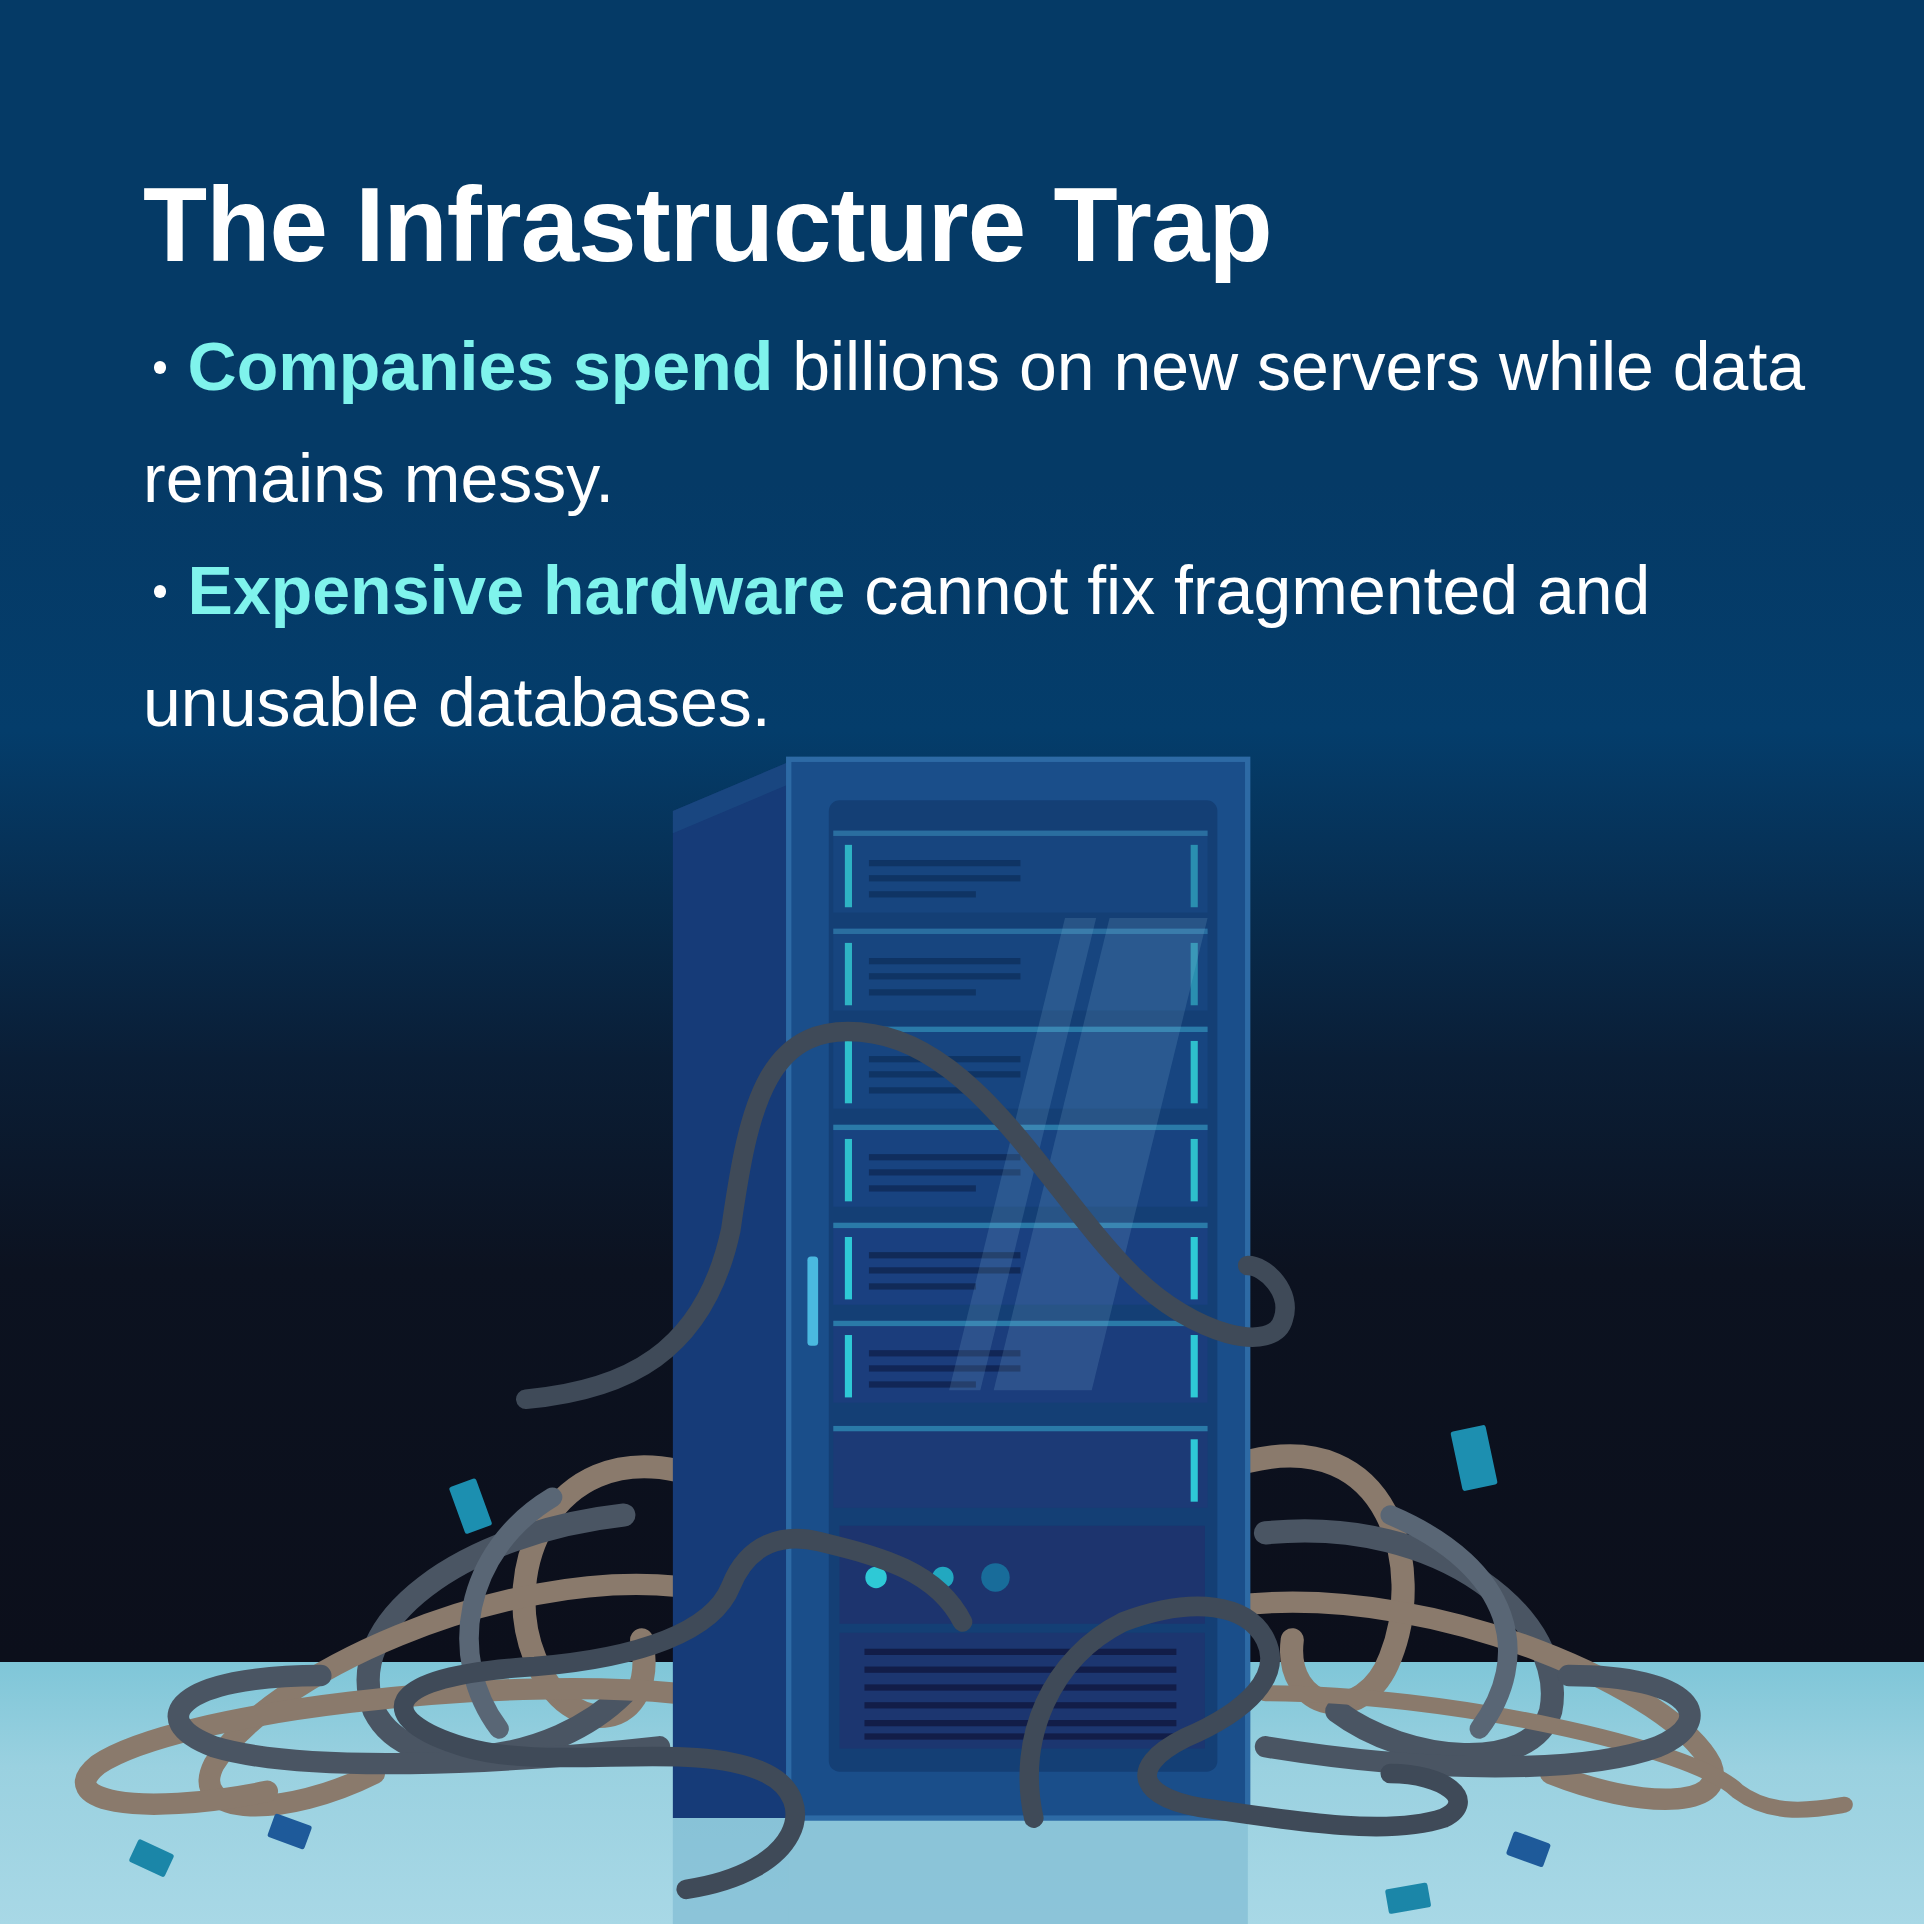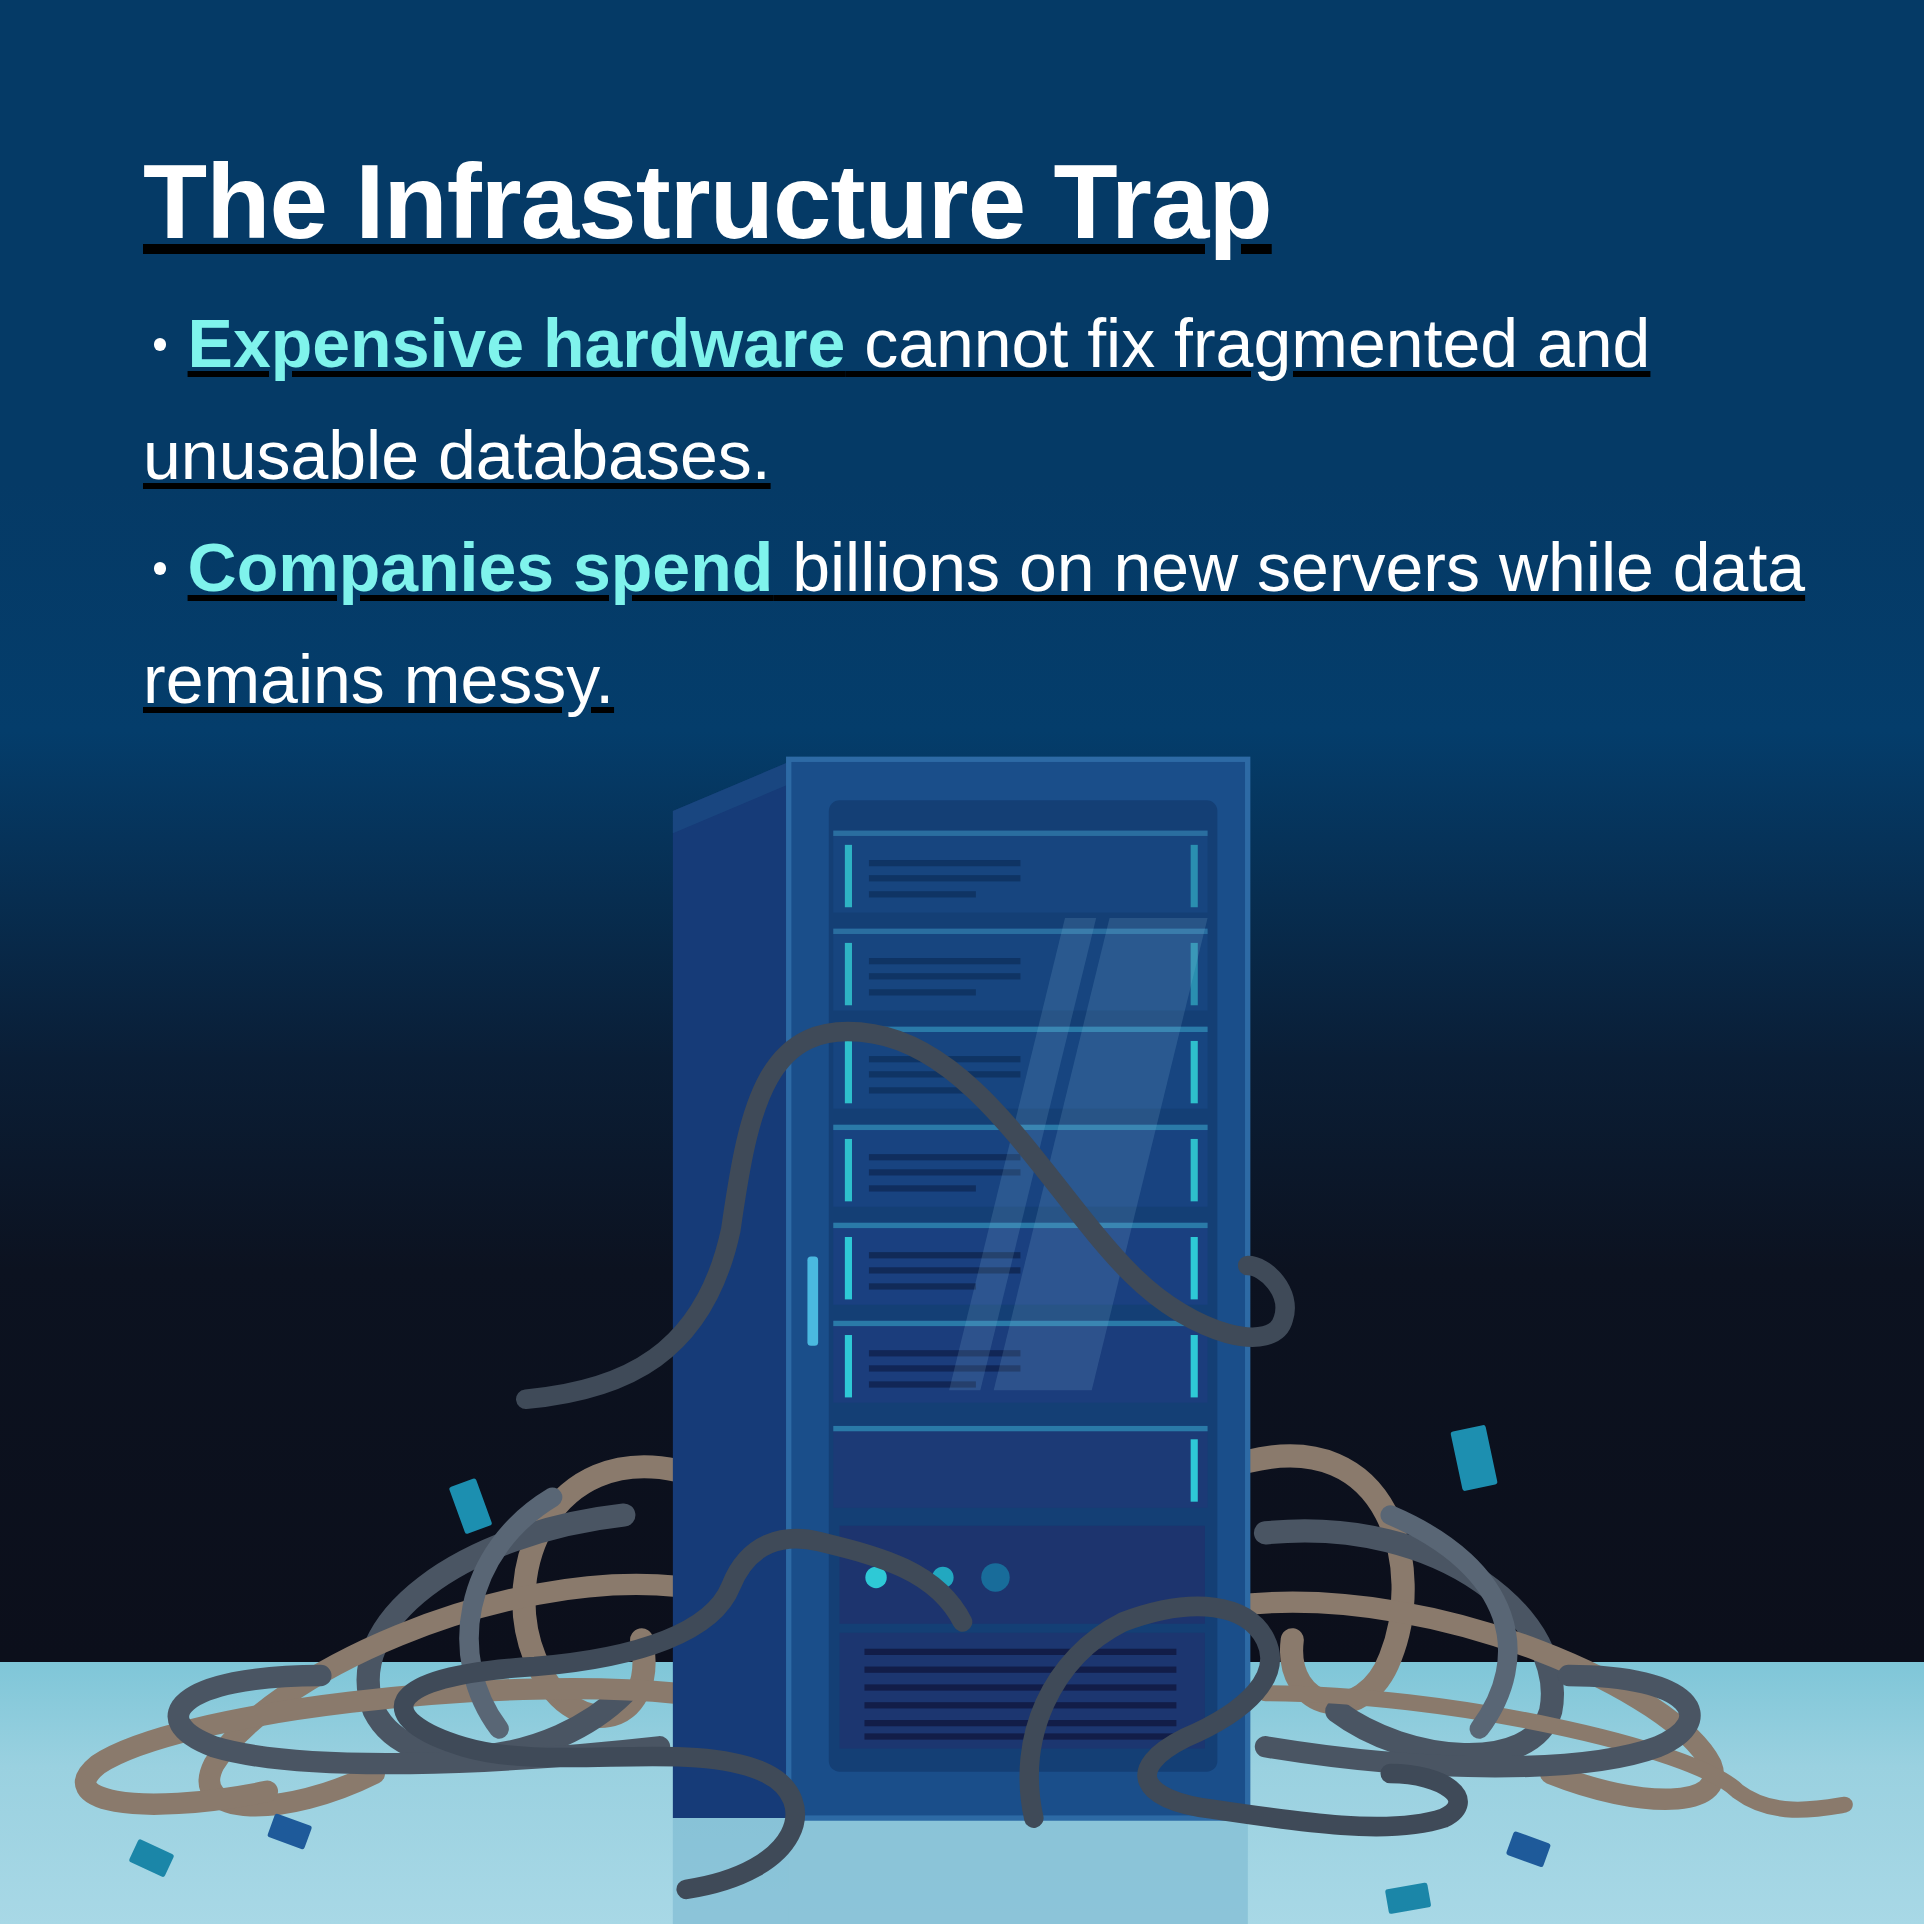--- a/index.html
+++ b/index.html
@@ -3,21 +3,21 @@
 <meta charset="utf-8">
 <style>
   html, body { margin: 0; padding: 0; }
   body { width: 1925px; height: 1925px; overflow: hidden; position: relative;
          font-family: "Liberation Sans", "DejaVu Sans", sans-serif; }
   .bg { position: absolute; inset: 0;
         background: linear-gradient(180deg, #053a66 0%, #053a66 25%, #043d6b 38%, #0a1e36 55%, #0c1220 66%, #0c0f1b 86%, #0c0f1b 100%); }
   .floor { position: absolute; left: 0; top: 1662px; width: 1925px; height: 263px;
            background: linear-gradient(180deg, #7fc6d8 0%, #9ad1e0 40%, #a8d8e6 100%); }
   .illustration { position: absolute; left: 0; top: 0; width: 1925px; height: 1925px; }
-  .content { position: absolute; left: 143px; top: 135px; width: 1675px; text-decoration: underline; }
+  .content { position: absolute; left: 143px; top: 158px; width: 1675px; }
   .title { color: #ffffff; font-weight: 700; font-size: 105px; line-height: 134px;
            margin: 0; letter-spacing: -0.9px; }
   .bullets { margin-top: 18px; }
   .bullet { color: #ffffff; font-size: 68px; line-height: 112px; margin: 0; }
   .bullet .dot { display: inline-block; width: 12.5px; height: 12.5px; background: #ffffff;
                  border-radius: 50%; vertical-align: middle; margin: 0 21.4px 9px 10.7px; }
   .hl { color: #7ff3ec; font-weight: 700; }
 </style>
 </head>
 <body>
@@ -153,20 +153,20 @@
     <rect x="-22" y="-14" width="44" height="28" rx="3" fill="#1e5a9a" transform="translate(325 2055) rotate(20)"></rect>
     <rect x="-22" y="-14" width="44" height="28" rx="3" fill="#1e5a9a" transform="translate(1715 2075) rotate(20)"></rect>
     <rect x="-24" y="-14" width="48" height="28" rx="3" fill="#1b86a8" transform="translate(1580 2130) rotate(-10)"></rect>
   </g>
 </svg>
 
 <div class="content">
   <h1 class="title">The Infrastructure Trap</h1>
   <div class="bullets">
     <p class="bullet">
-      <span class="dot"></span><span class="hl">Expensive hardware</span><span> cannot fix fragmented and unusable databases.</span>
+      <span class="dot"></span><span class="hl">Companies spend</span><span> billions on new servers while data remains messy.</span>
     </p>
     <p class="bullet">
-      <span class="dot"></span><span class="hl">Companies spend</span><span> billions on new servers while data remains messy.</span>
+      <span class="dot"></span><span class="hl">Expensive hardware</span><span> cannot fix fragmented and unusable databases.</span>
     </p>
   </div>
 </div>
 
 
 </body></html>

